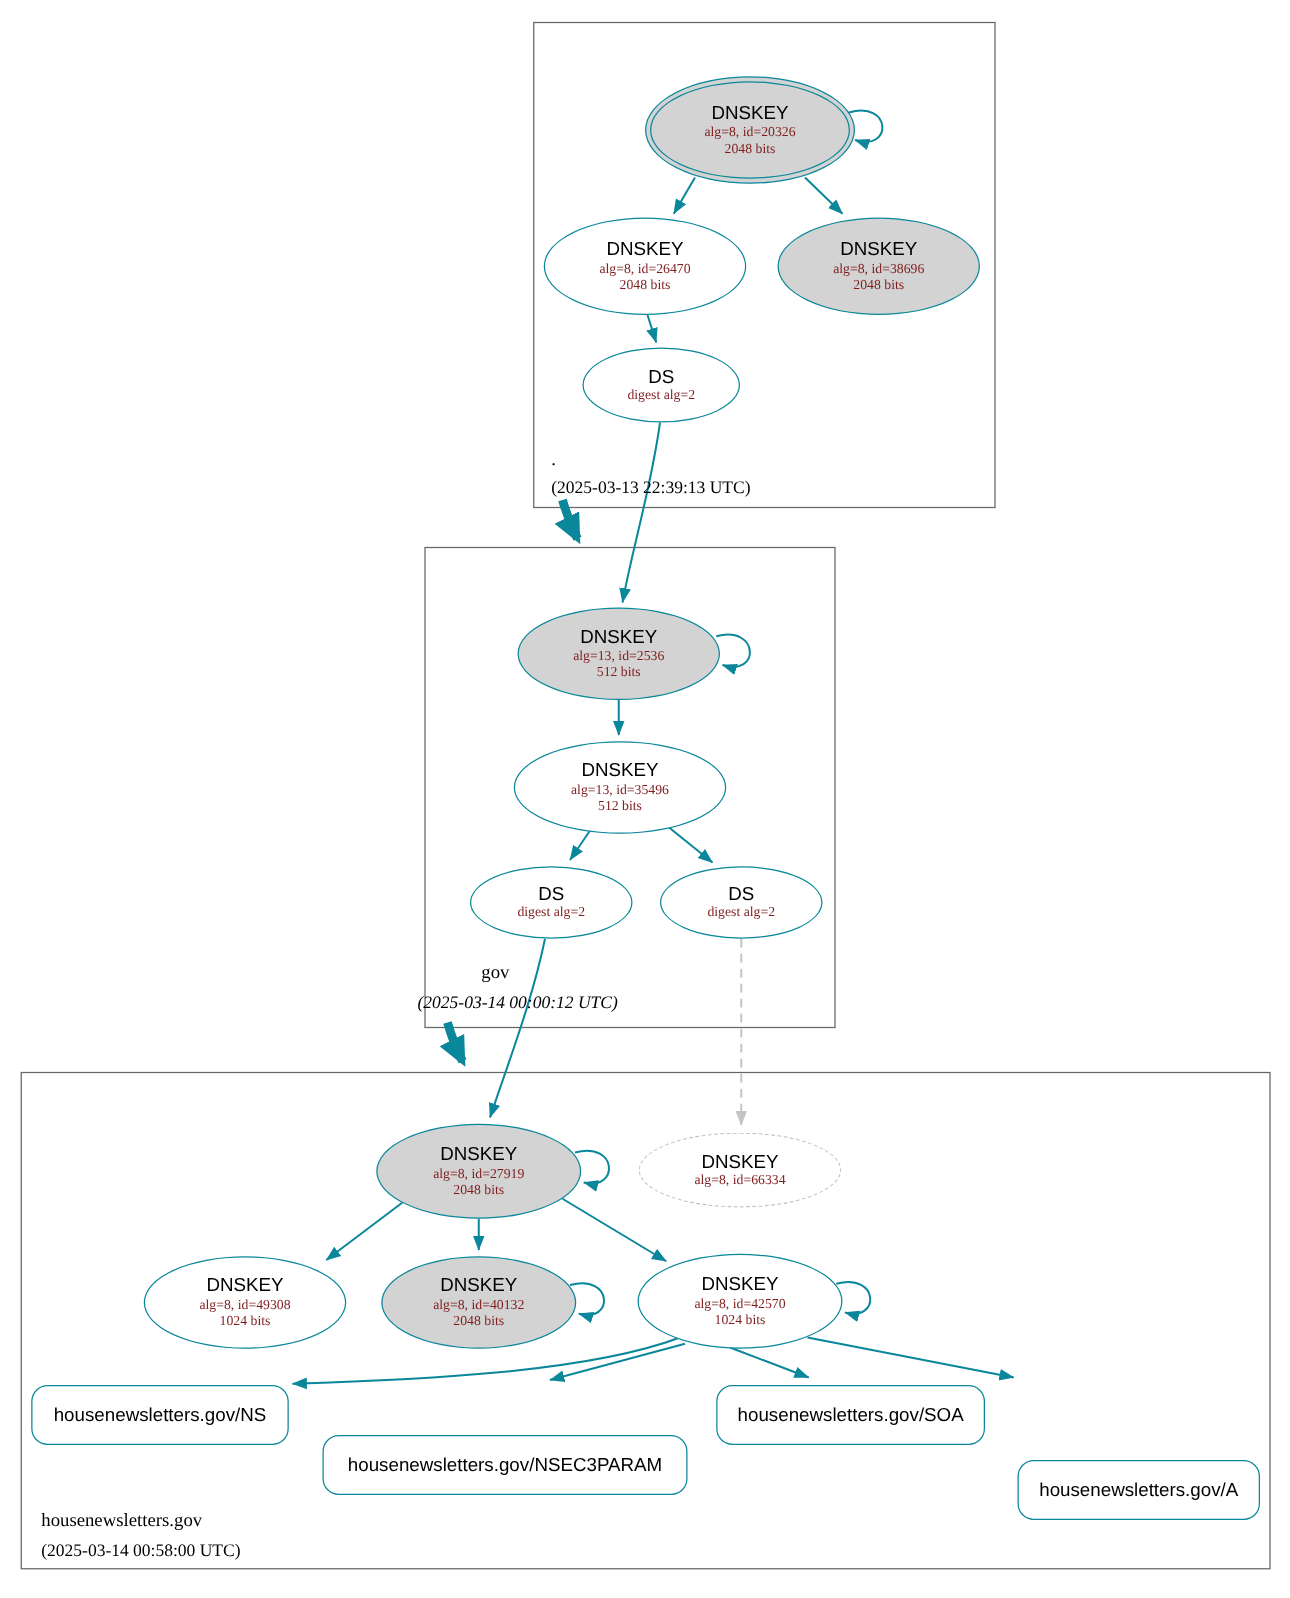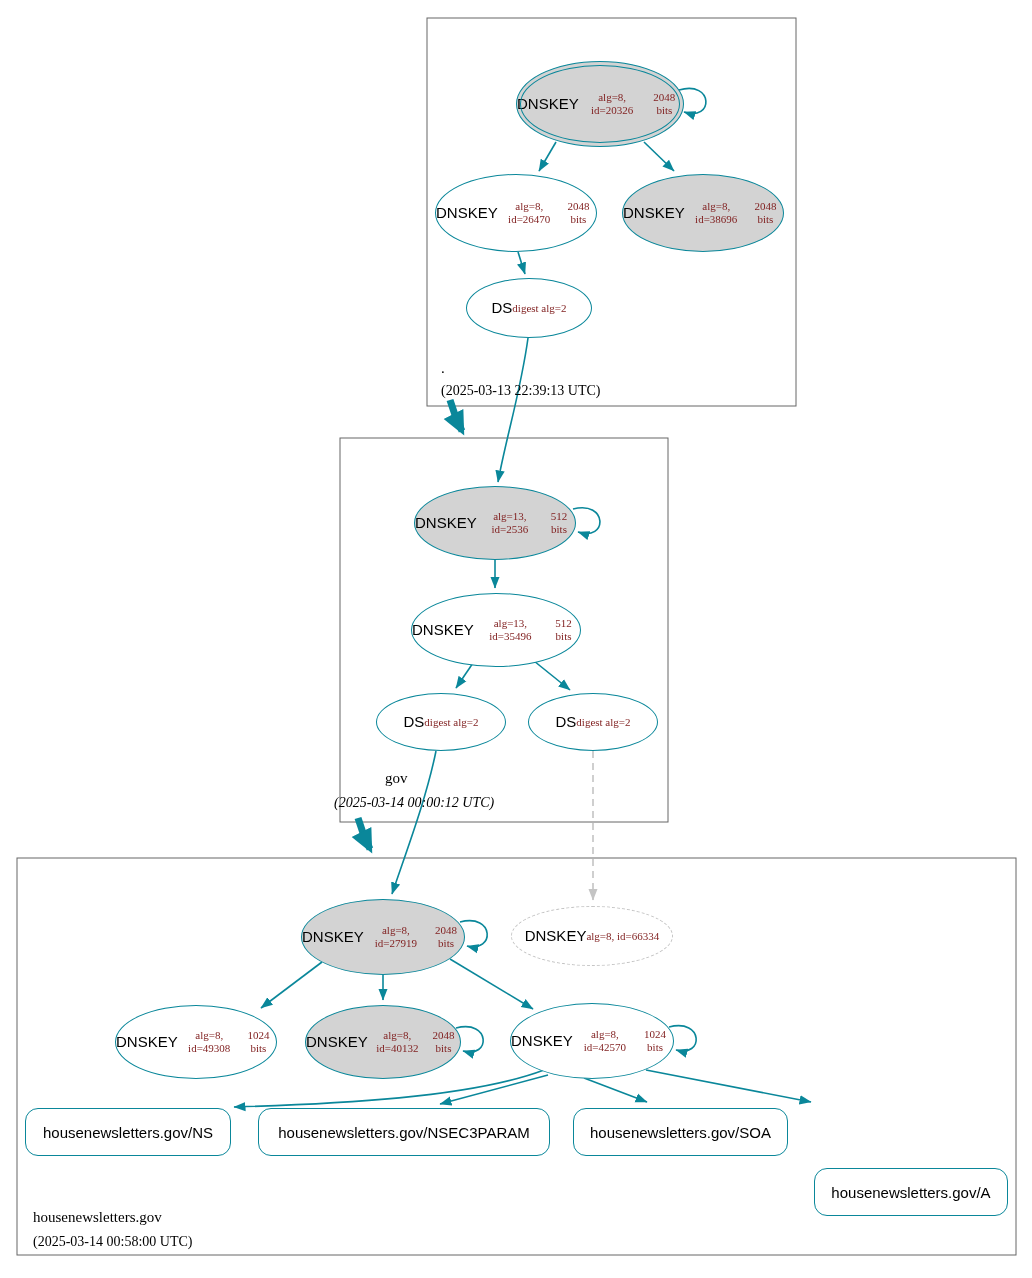--- a/index.html
+++ b/index.html
@@ -6,21 +6,21 @@
     --teal:#0a879a;
     --ksk-fill:#d3d3d3;
     --missing:#c4c4c4;
     --zone-border:#666666;
   }
   html,body{margin:0;padding:0;background:#ffffff;}
   #canvas{position:relative;width:1032px;height:1278px;background:#ffffff;
           font-family:"Liberation Sans",sans-serif;overflow:hidden;}
   #edges{position:absolute;left:0;top:0;z-index:1;}
   .node{position:absolute;z-index:3;border:1.6px solid var(--teal);border-radius:50%;
-        background:#fff;display:flex;flex-direction:row;align-items:center;
+        background:#fff;display:flex;flex-direction:column;align-items:center;
         justify-content:center;text-align:center;box-sizing:border-box;}
   .node.gray{background:var(--ksk-fill);}
   .node.dashed{border:1.6px dashed var(--missing);background:#fff;}
   .node .inner-ring{position:absolute;left:3px;top:3px;right:3px;bottom:3px;
         border:1.6px solid var(--teal);border-radius:50%;pointer-events:none;}
   .node .title{font-family:"Liberation Sans",sans-serif;font-size:15px;color:#000;line-height:1.15;}
   .node .meta,.node .bits{font-family:Liberation Serif, serif;font-size:11px;color:#7f1d1d;line-height:1.18;}
   .rrset{position:absolute;z-index:3;border:1.6px solid var(--teal);border-radius:13px;
         background:#fff;display:flex;align-items:center;justify-content:center;
         font-family:"Liberation Sans",sans-serif;font-size:15px;color:#000000;box-sizing:border-box;}
@@ -155,21 +155,21 @@
 
   <div class="node" style="left:510px;top:1003px;width:164px;height:76px;">
     <span class="title">DNSKEY</span>
     <span class="meta">alg=8, id=42570</span>
     <span class="bits">1024 bits</span>
   </div>
 
   <div class="rrset" style="left:25px;top:1108px;width:206px;height:48px;">
     <span>housenewsletters.gov/NS</span>
   </div>
-  <div class="rrset" style="left:258px;top:1108px;width:292px;height:48px;">
+  <div class="rrset" style="left:258px;top:1148px;width:292px;height:48px;">
     <span>housenewsletters.gov/NSEC3PARAM</span>
   </div>
   <div class="rrset" style="left:573px;top:1108px;width:215px;height:48px;">
     <span>housenewsletters.gov/SOA</span>
   </div>
   <div class="rrset" style="left:814px;top:1168px;width:194px;height:48px;">
     <span>housenewsletters.gov/A</span>
   </div>
 
   <div class="zone-label" style="left:33px;top:1209px;">housenewsletters.gov</div>

